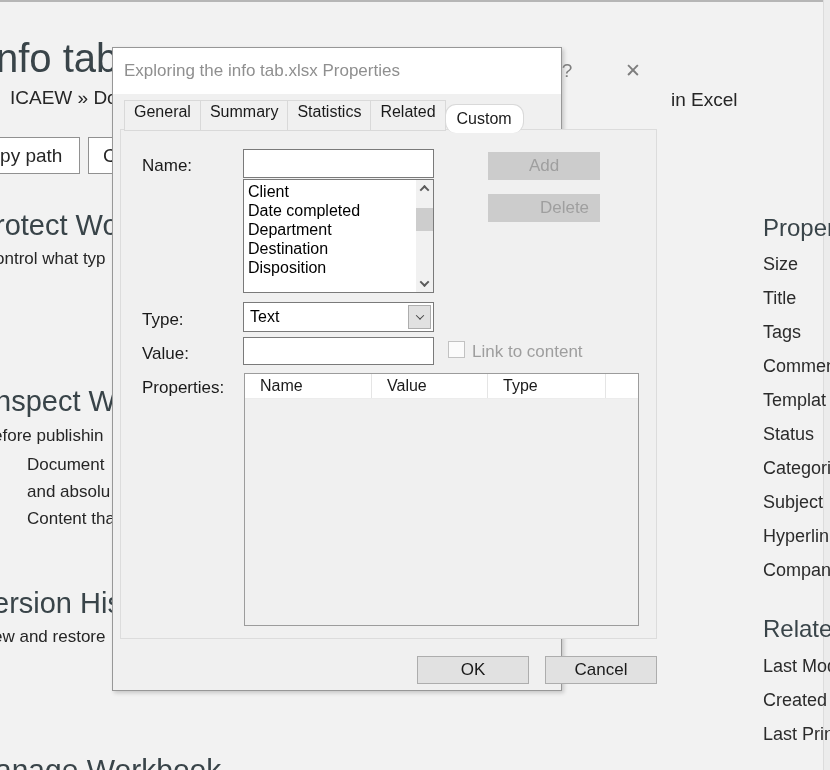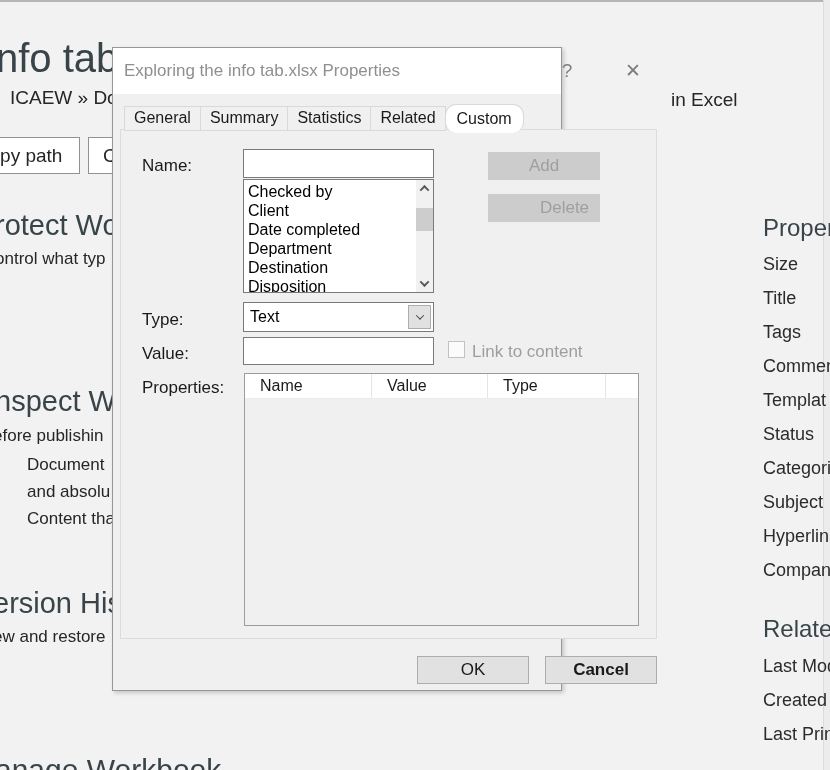--- a/index.html
+++ b/index.html
@@ -29,21 +29,21 @@
     background:#f0f0f0; border:1px solid #979797;
     box-shadow:2px 2px 4px rgba(0,0,0,0.18);
   }
   .titlebar { left:0; top:0; width:100%; height:46px; background:#ffffff; }
   .dlg-title { left:11px; top:0; line-height:46px; font-size:17px; color:#8f8f8f; white-space:nowrap; }
   .cap-btn { top:0; height:46px; line-height:46px; text-align:center; font-size:19px; color:#7e7e7e; cursor:default; }
 
   .tabstrip { left:11px; top:55px; height:28px; display:flex; align-items:flex-end; z-index:3; }
   .tab {
     font-size:16px; color:#1a1a1a; background:#f0f0f0;
-    border:1px solid #d9d9d9; padding:2px 9px 3px 9px; white-space:nowrap;
+    border:1px solid #d9d9d9; padding:2px 9px 9px 9px; white-space:nowrap;
   }
   .tab + .tab { margin-left:-1px;text-align:center; }
   .tab.active {
     background:#ffffff; border-bottom:none; position:relative; z-index:4;
     padding:5px 11px 5px 11px; margin-bottom:-2px;border-radius:11px;
   }
 
   .frame { left:7px; top:81px; width:537px; height:510px; background:#f0f0f0; border:1px solid #dcdcdc; z-index:1; }
 
   .fld-label { font-size:17px; color:#1a1a1a; white-space:nowrap; }
@@ -158,21 +158,20 @@
       <div class="tab active">Custom</div>
     </div>
 
     <div class="abs frame">
 
       <div class="abs fld-label" style="left:21px; top:26px;">Name:</div>
       <input class="abs txt-input" style="left: 122px; top: 19px; width: 191px; height: 29px;" value="">
 
       <div class="abs listbox">
         <div class="list-items">
-          <div class="list-item">Checked by</div>
           <div class="list-item">Client</div>
           <div class="list-item">Date completed</div>
           <div class="list-item">Department</div>
           <div class="list-item">Destination</div>
           <div class="list-item">Disposition</div>
         </div>
         <div class="vscroll">
           <div class="vs-btn" style="top:0;">
               <span class="chev up"></span>
             </div>
@@ -206,16 +205,16 @@
           <div class="pth-cell pth-name">Name</div>
           <div class="pth-cell pth-value">Value</div>
           <div class="pth-cell pth-type">Type</div>
           <div class="pth-cell pth-stub"></div>
         </div>
         <div class="ptable-body"></div>
       </div>
     </div>
 
     <button class="abs std-btn" style="left:304px; top:608px; width:112px; height:28px;">OK</button>
-    <button class="abs std-btn" style="left:432px; top:608px; width:112px; height:28px;font-weight:bold;">Cancel</button>
+    <button class="abs std-btn" style="left:432px; top:608px; width:112px; height:28px;">Cancel</button>
   </div>
 
 </div>
 
 </body></html>

